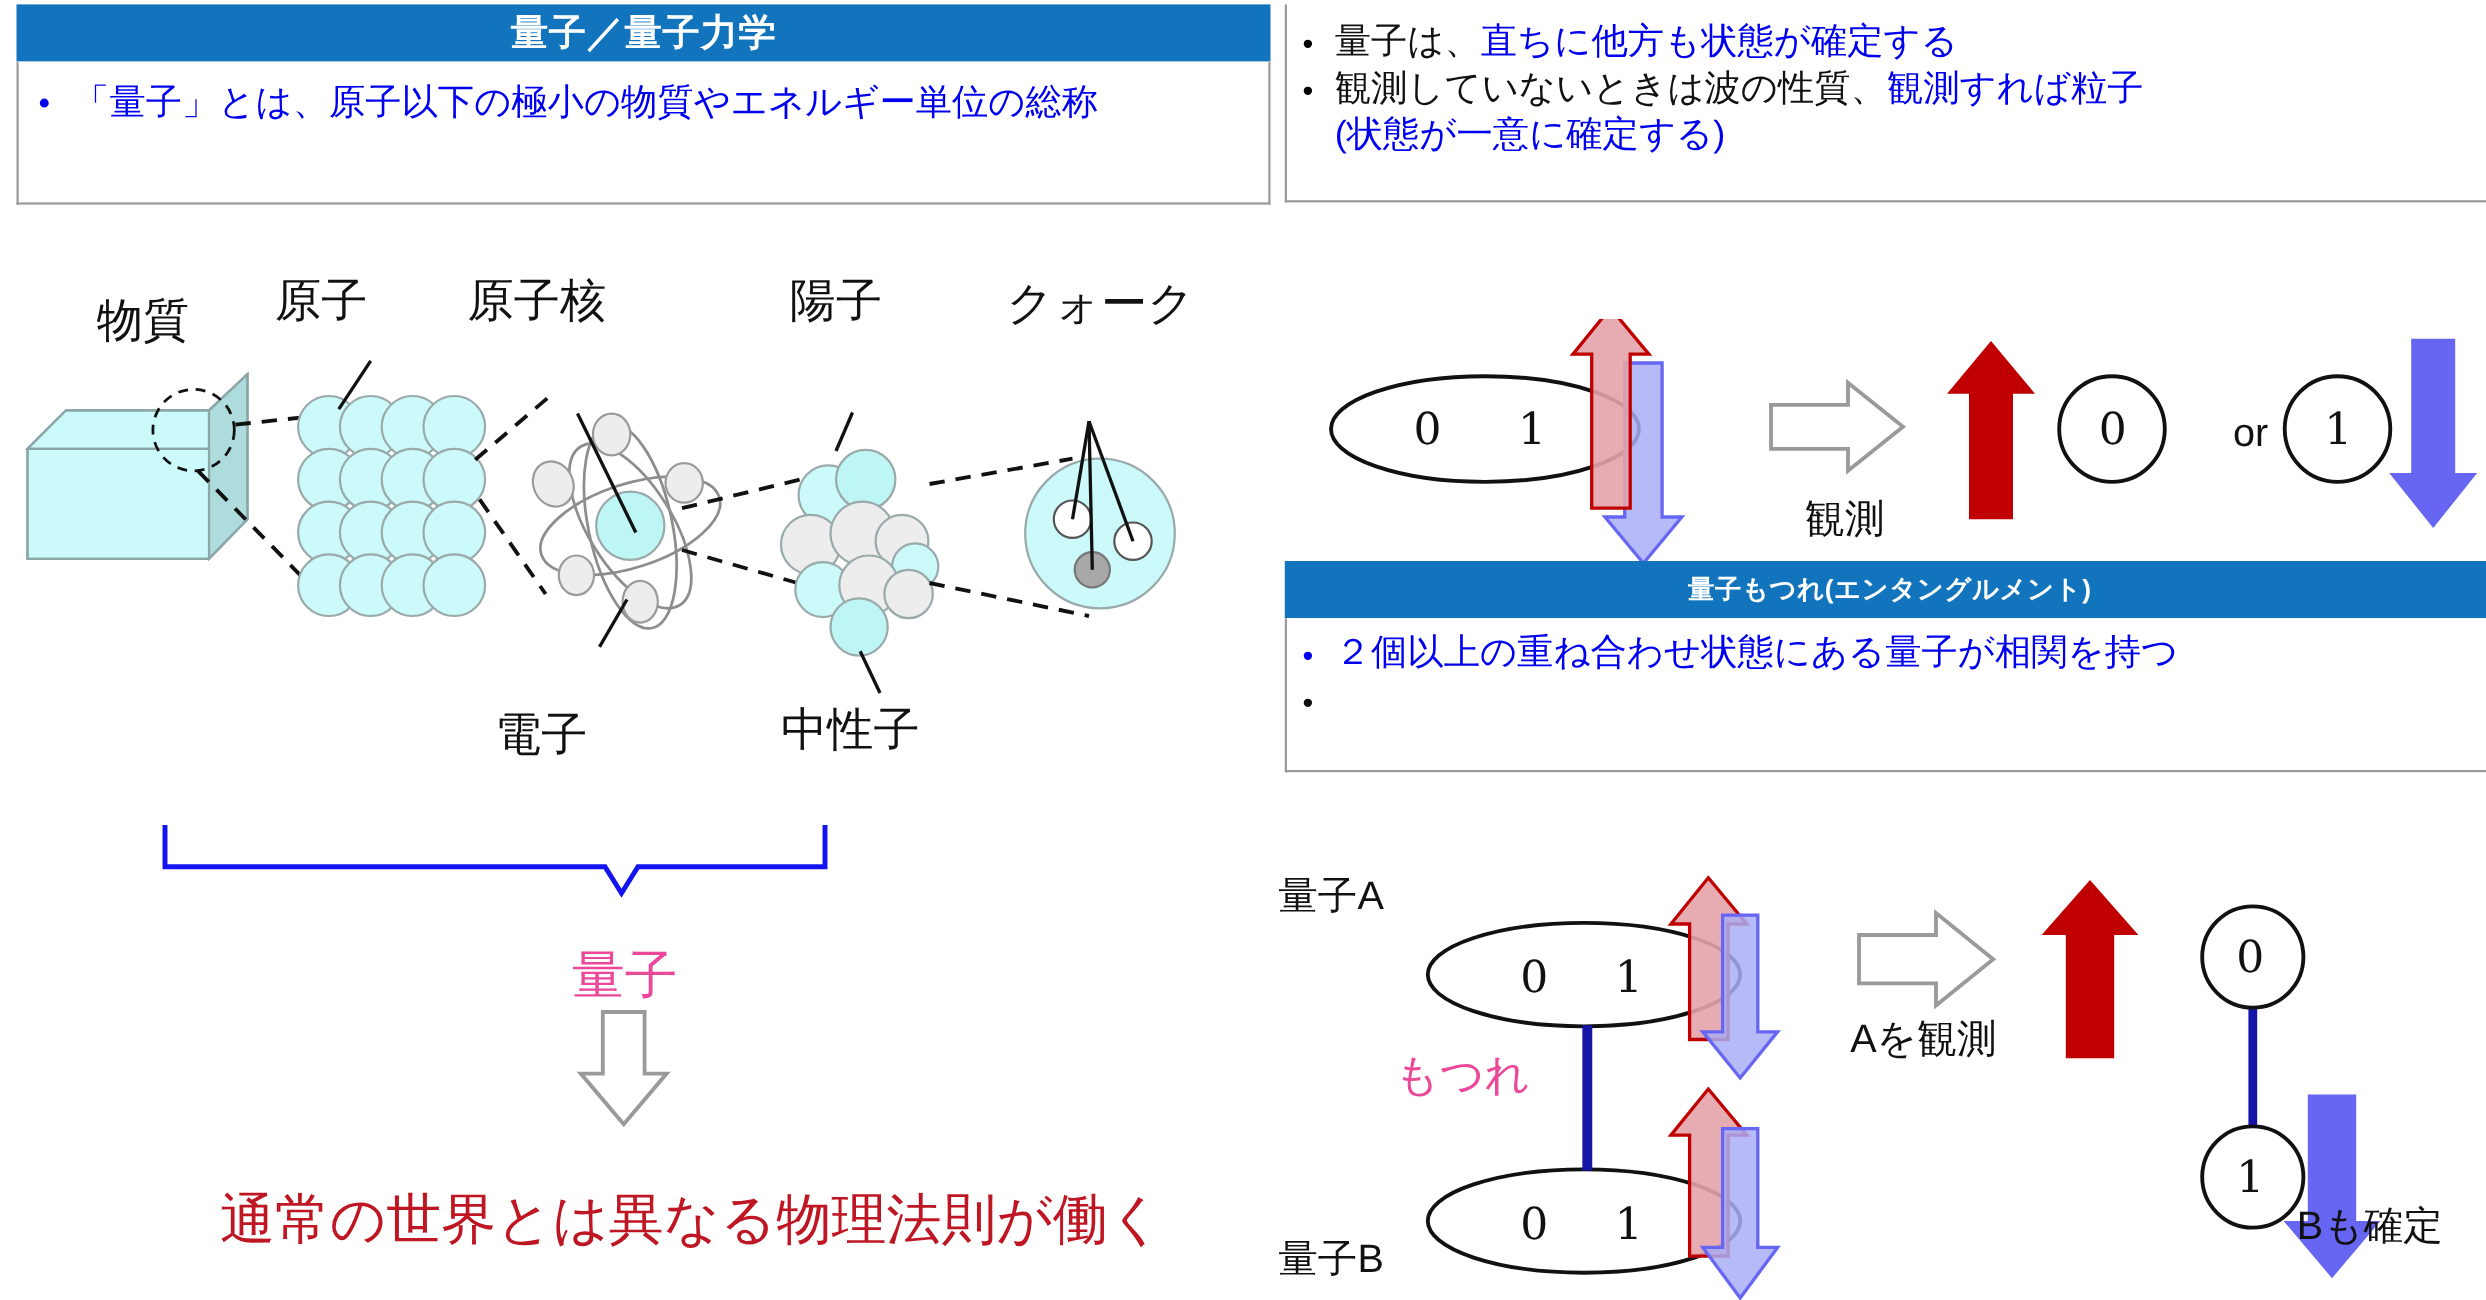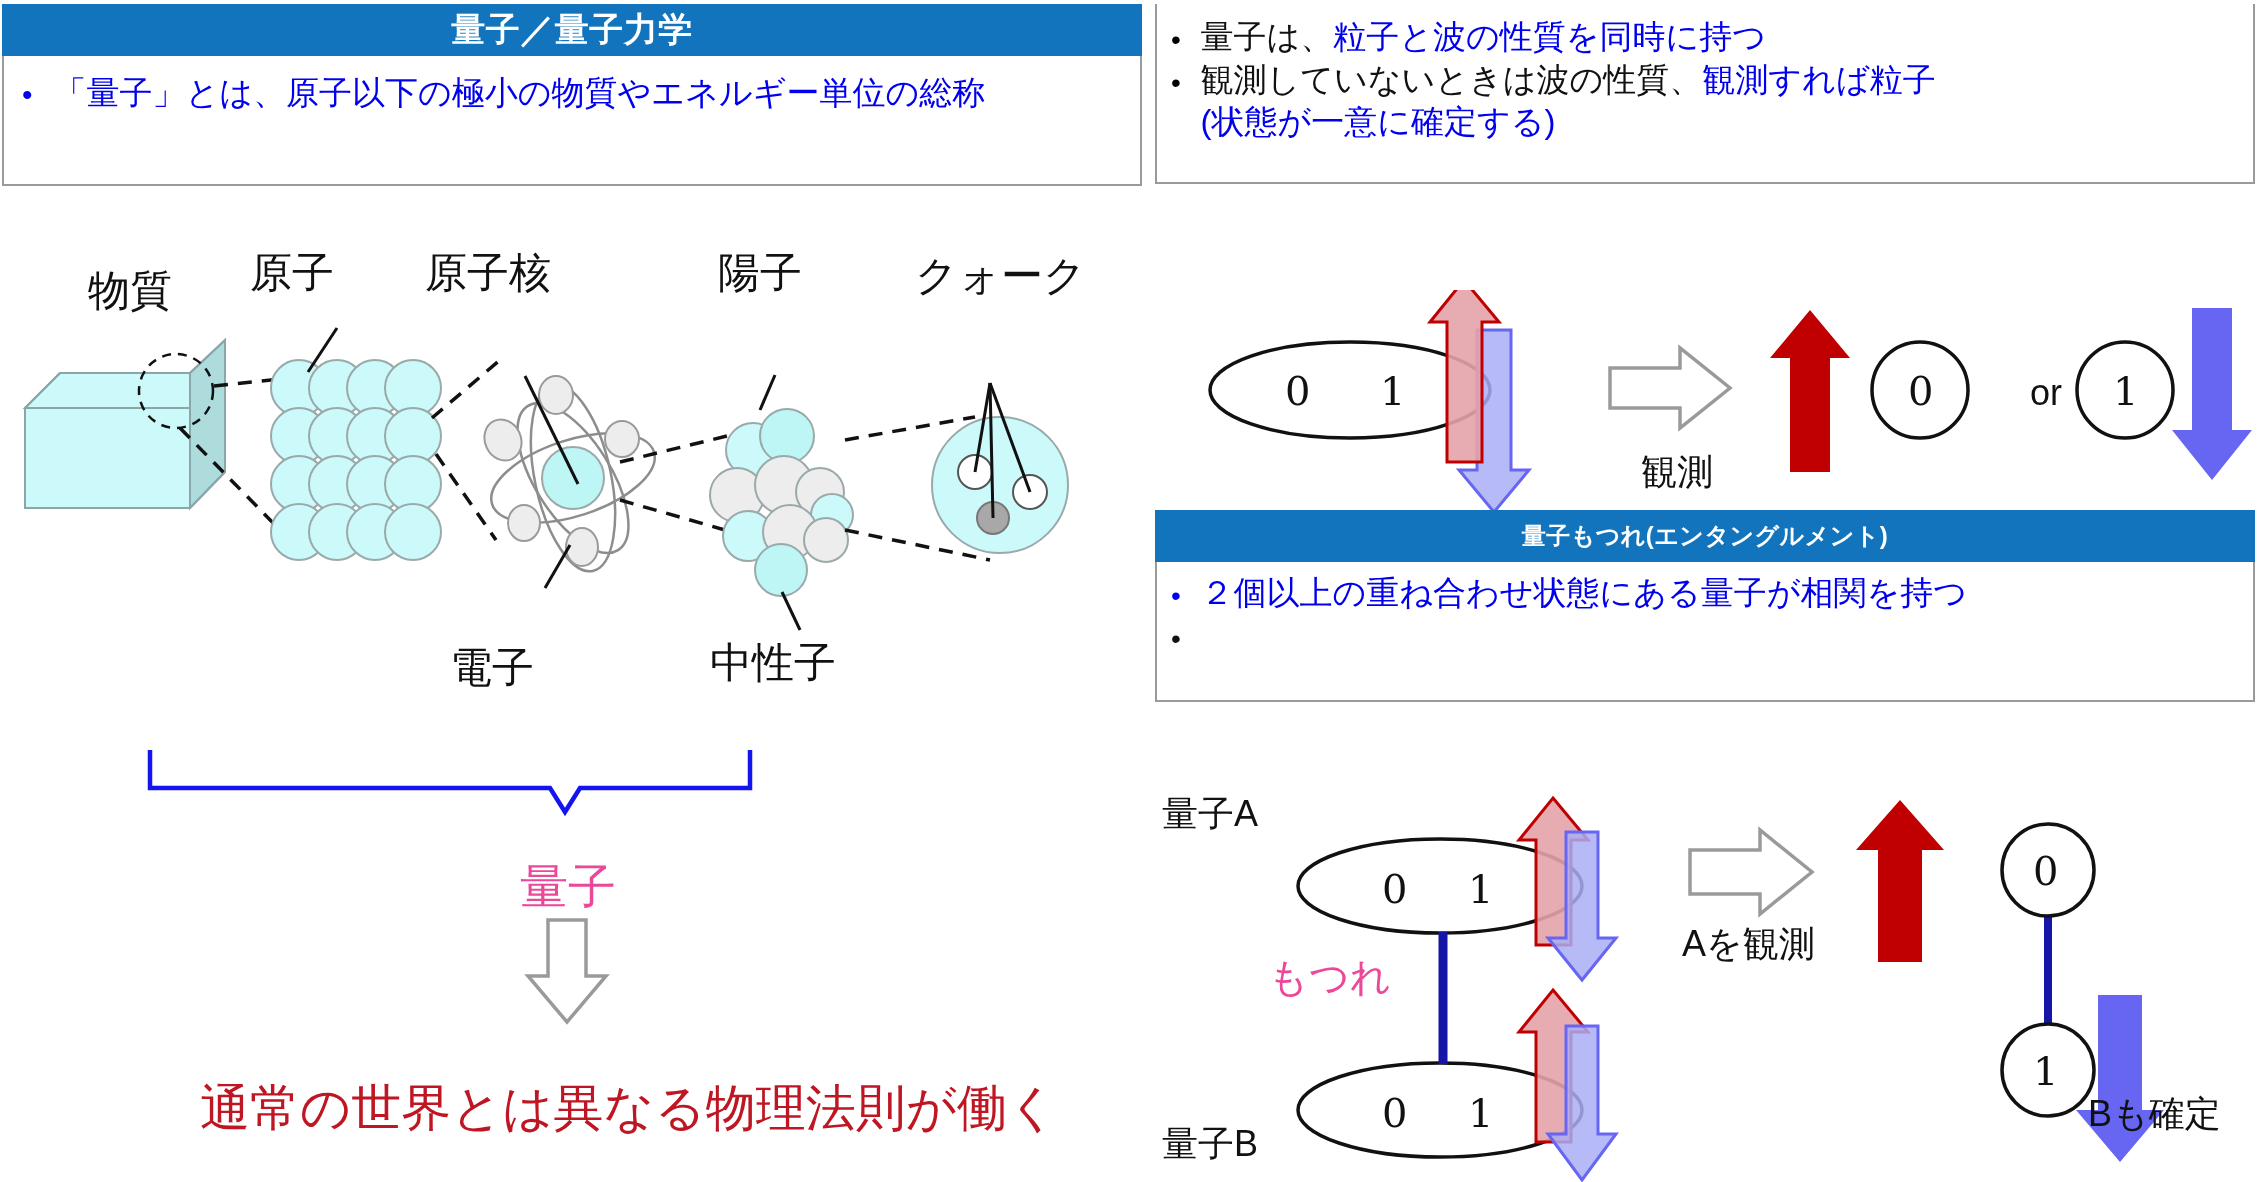--- a/index.html
+++ b/index.html
@@ -4,21 +4,21 @@
 <style>
   html,body{margin:0;padding:0;background:#ffffff;}
   body{
     width:2260px;height:1182px;position:relative;overflow:hidden;
     font-family:"Liberation Sans","DejaVu Sans",sans-serif;
     color:#000000;
   }
   .abs{position:absolute;}
 
   
-  .panel{position:absolute;box-sizing:border-box;}
+  .panel{position:absolute;box-sizing:border-box;margin-left:13px;}
   .panel-header{
     background:#1274BC;color:#ffffff;text-align:center;
     font-weight:bold;letter-spacing:.5px;
     display:flex;align-items:center;justify-content:center;
     box-sizing:border-box;
   }
   .panel-body{
     background:#ffffff;border:2px solid #9a9a9a;border-top:none;
     box-sizing:border-box;
   }
@@ -186,21 +186,21 @@
 </div>
 <div class="abs quantum-word" style="left:520px;top:855px;">量子</div>
 <div class="abs conclusion" style="left:200px;top:1075px;text-align:center;">通常の世界とは異なる物理法則が働く</div>
 
 <div class="panel" id="panel-superposition">
   <div class="panel-body">
     <ul class="bullets">
       <li>
         <span class="dot">•</span>
         <span class="txt">
-          <span class="black">量子は、</span><span class="blue">粒子と波の性質を同時に持つ</span>
+          <span class="black">量子は、</span><span class="blue">直ちに他方も状態が確定する</span>
         </span>
       </li>
       <li>
         <span class="dot">•</span>
         <span class="txt">
           <span class="black">観測していないときは波の性質、</span><span class="blue">観測すれば粒子</span><br>
           <span class="blue">(状態が一意に確定する)</span>
         </span>
       </li>
     </ul>

